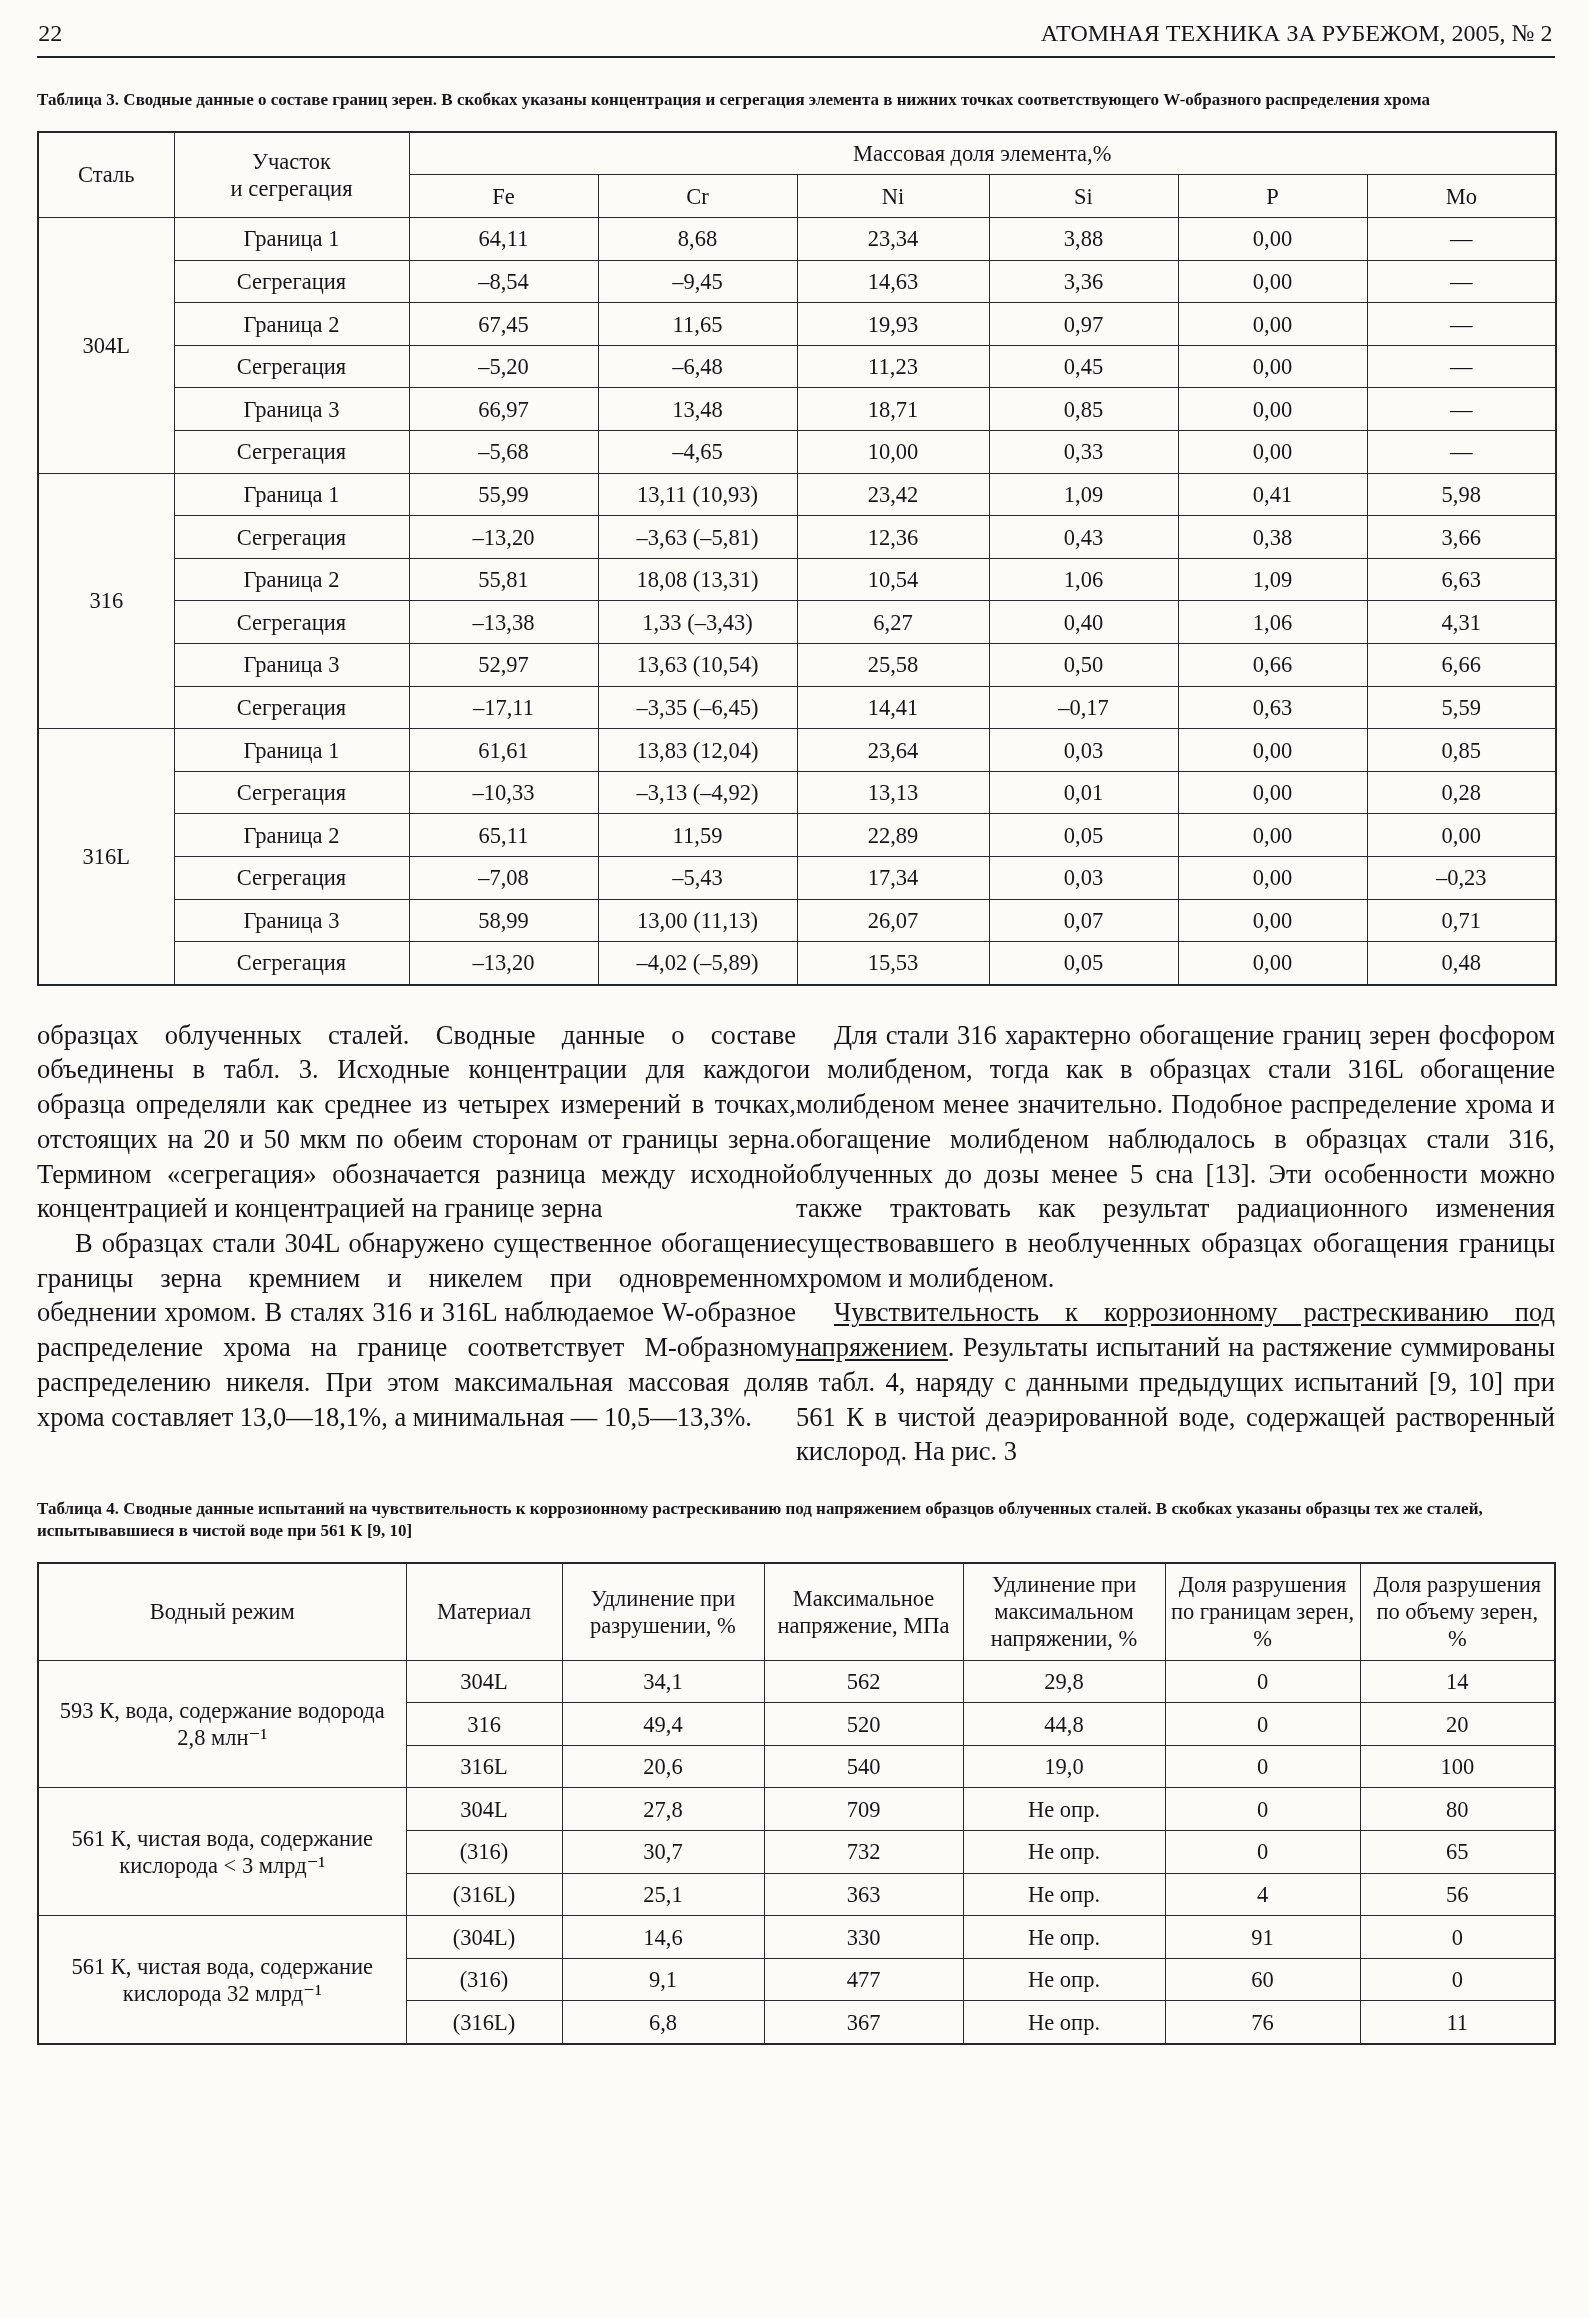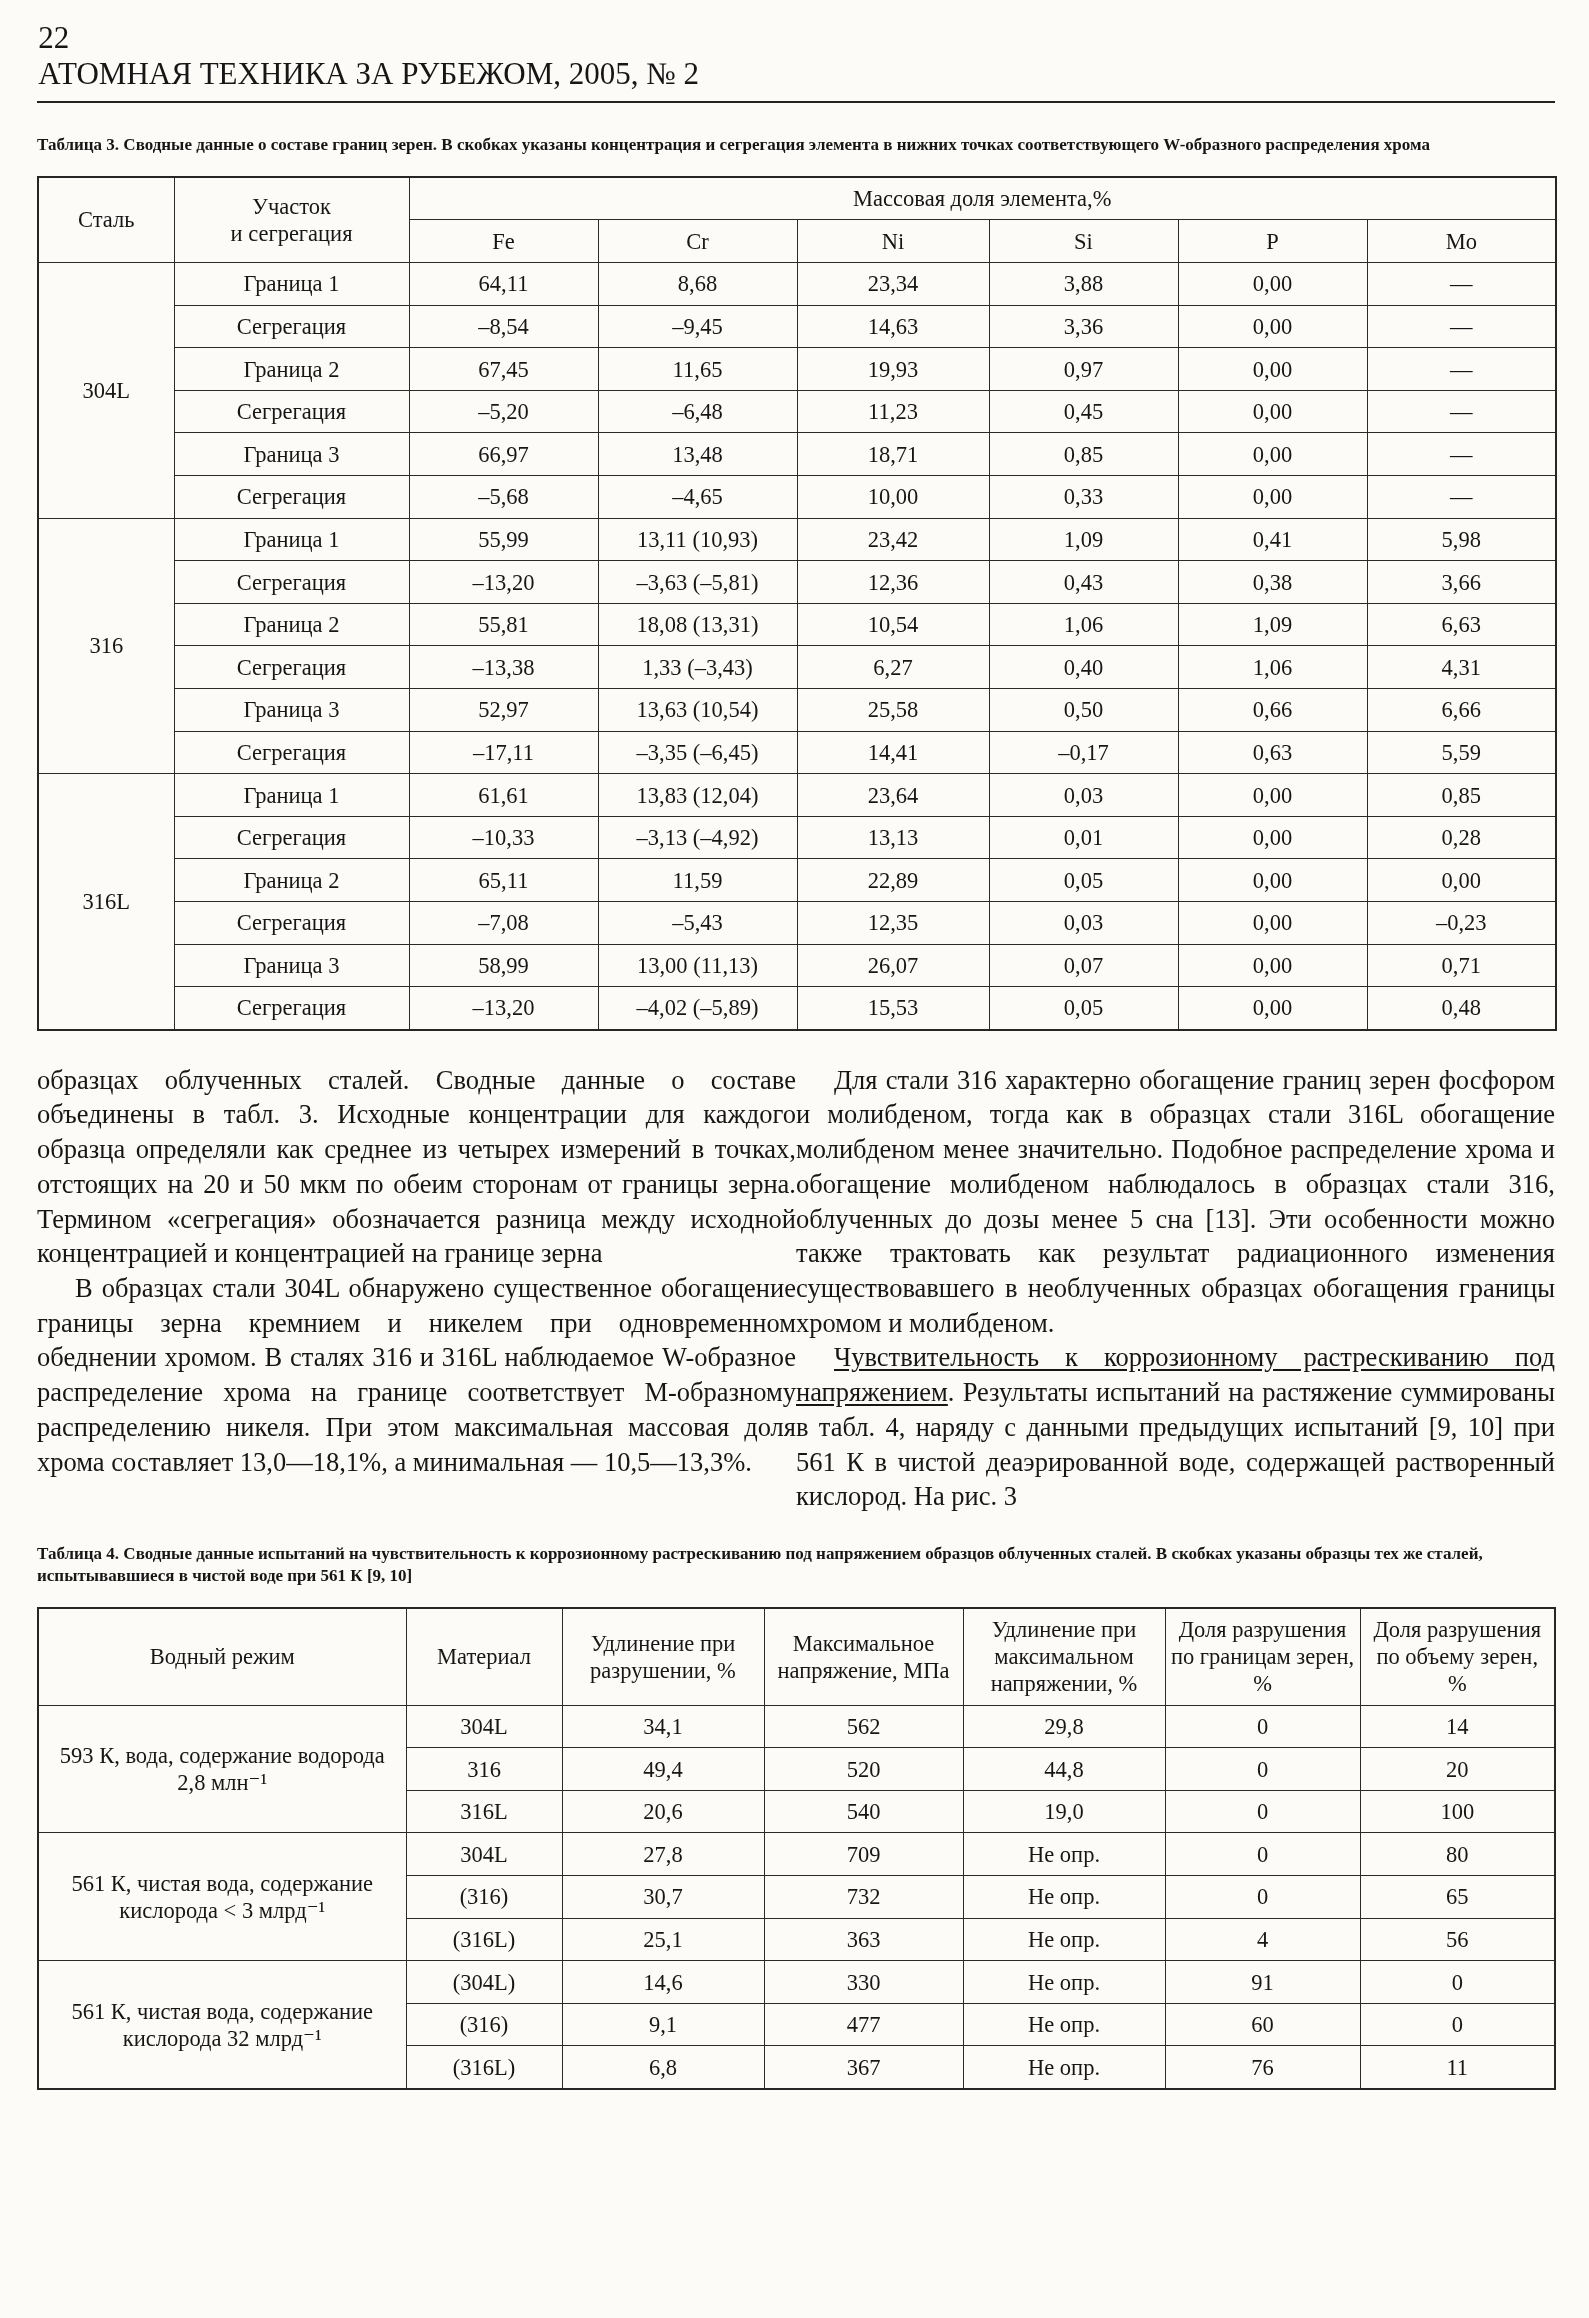--- a/index.html
+++ b/index.html
@@ -5,21 +5,21 @@
   * { box-sizing: border-box; }
   html, body { margin: 0; padding: 0; }
   body { background: #f4f3ef; }
   .page {
     width: 1589px; height: 2319px; margin: 0 auto;
     background: #fcfbf8; color: #161616;
     font-family: "Liberation Serif", "DejaVu Serif", serif;
     padding: 16px 34px 13.2px 37px; overflow: hidden;
   }
   .pagehead { display: flex; justify-content: space-between; align-items: baseline;
-    font-size: 31px; padding: 4px 2.6px 9.3px 1.3px; flex-direction: column; }
+    font-size: 24px; padding: 4px 2.6px 9.3px 1.3px; }
   .rule { border-bottom: 2px solid #222; margin-bottom: 30.5px; }
   .caption { font-weight: bold; font-size: 17px; line-height: 1.3; margin: 0 0 20px 0; }
   .tbl { border-collapse: collapse; table-layout: fixed; width: 100%;
     font-size: 22.5px; border: 2px solid #262626; }
   .tbl th, .tbl td { border: 1.3px solid #2a2a2a; padding: 7.3px 5.3px;
     text-align: center; vertical-align: middle; line-height: 1.2; font-weight: normal;
     overflow: hidden; }
   .steel { vertical-align: top; }
   .regime { text-align: left; vertical-align: top; padding-left: 9.3px; padding-right: 6.6px; }
   .twocol { display: flex; margin: 32px 0 29px 0; }
@@ -208,21 +208,21 @@
         <td>11,59</td>
         <td>22,89</td>
         <td>0,05</td>
         <td>0,00</td>
         <td>0,00</td>
       </tr>
       <tr>
         <td>Сегрегация</td>
         <td>–7,08</td>
         <td>–5,43</td>
-        <td>12,35</td>
+        <td>17,34</td>
         <td>0,03</td>
         <td>0,00</td>
         <td>–0,23</td>
       </tr>
       <tr>
         <td>Граница 3</td>
         <td>58,99</td>
         <td>13,00 (11,13)</td>
         <td>26,07</td>
         <td>0,07</td>

